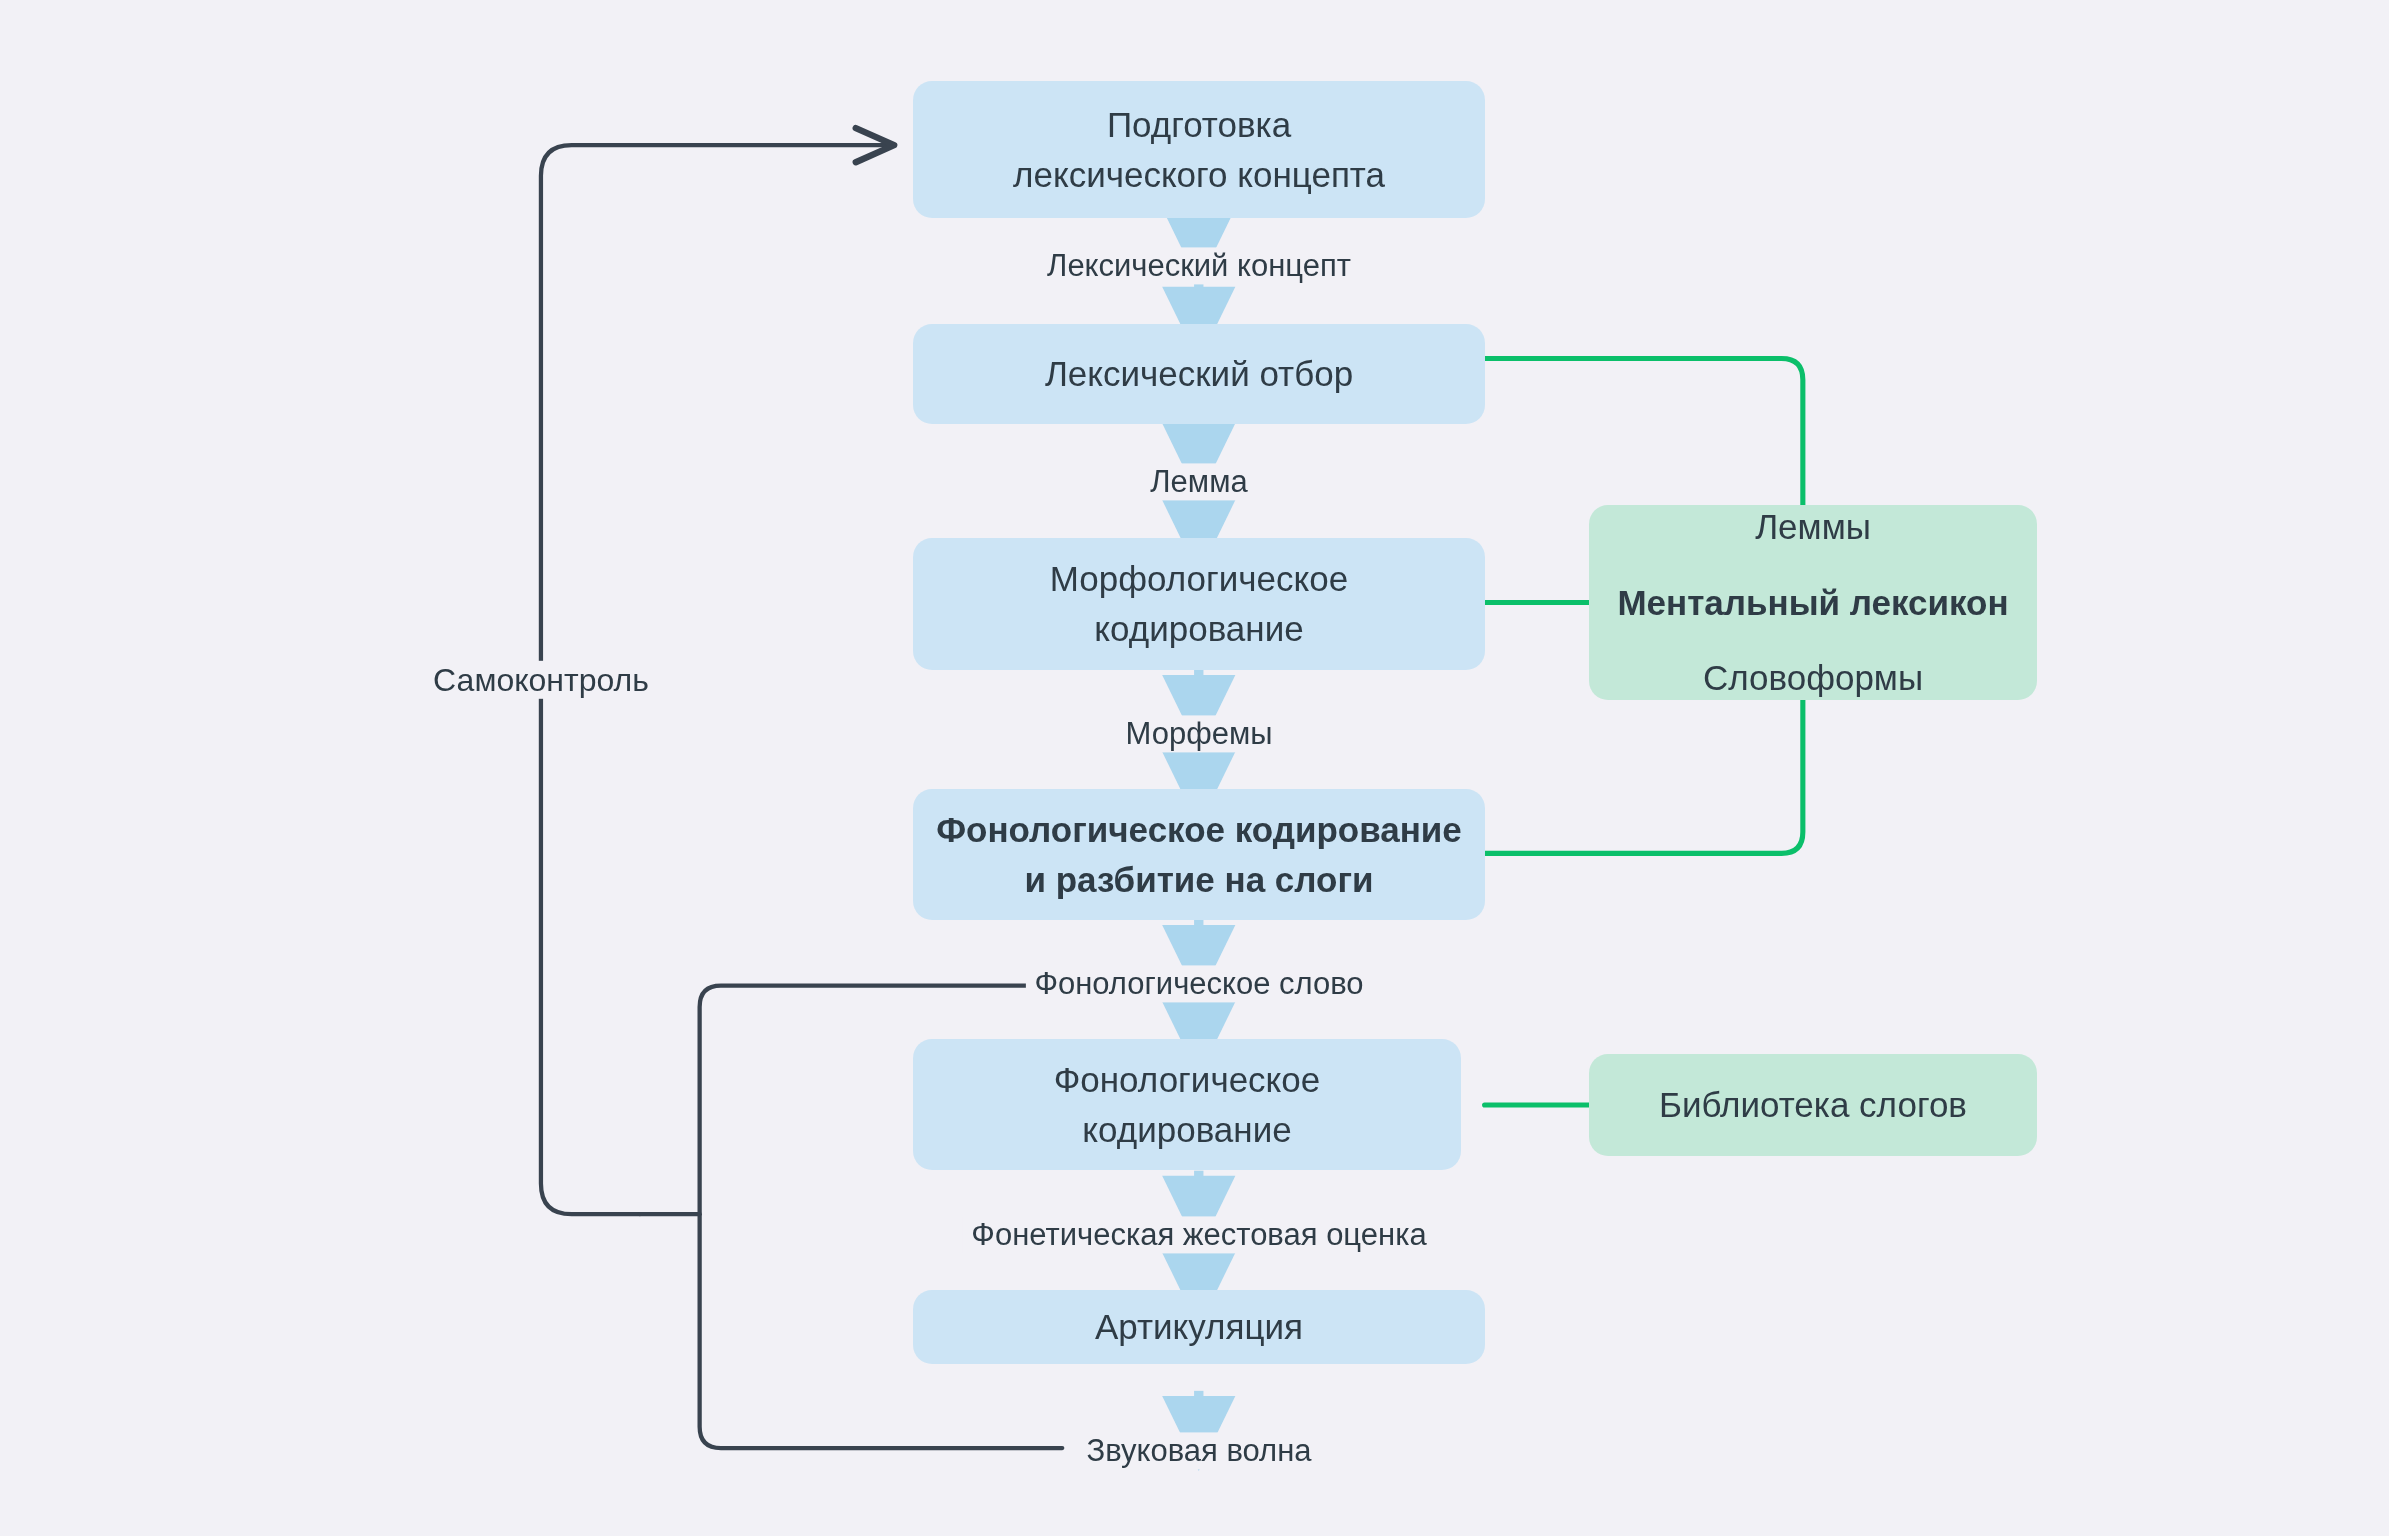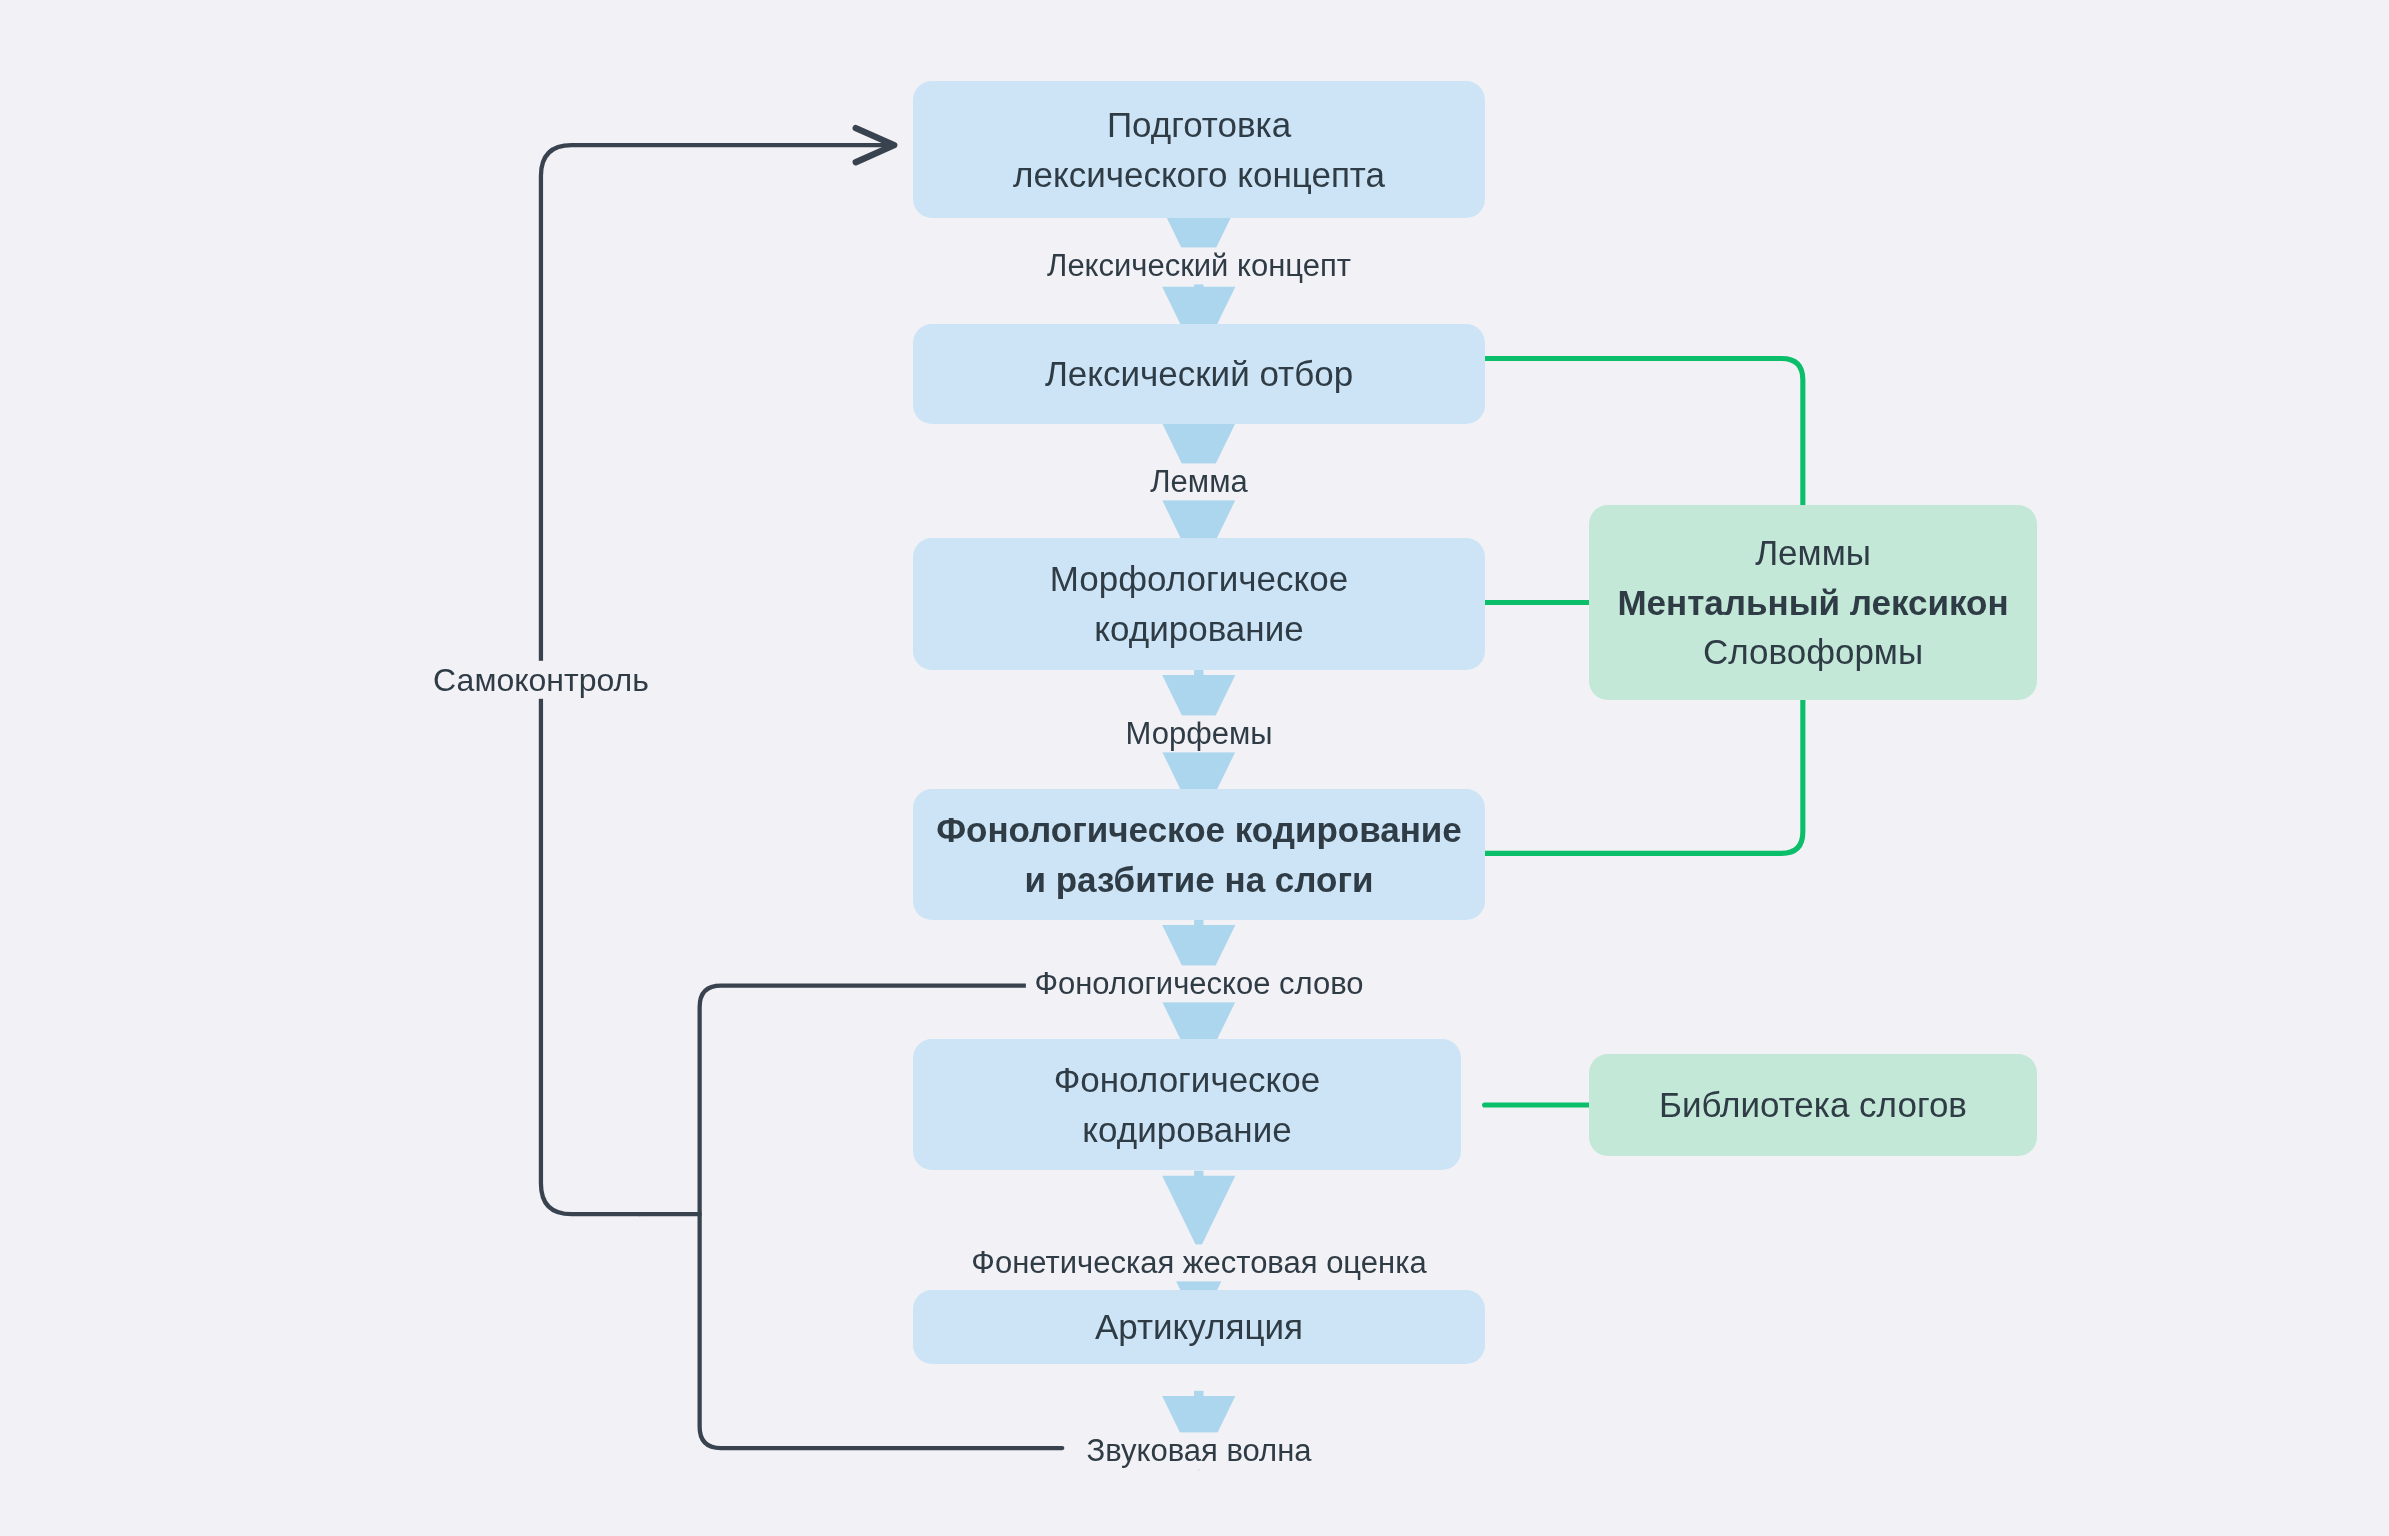--- a/index.html
+++ b/index.html
@@ -38,20 +38,21 @@
     color: #2f3c46;
     line-height: 1.42;
   }
   .node.process {
     background: #cce4f5;
     font-size: 35px;
   }
   .node.store {
     background: #c3e8d8;
     font-size: 35px;
+    gap: 26px;
   }
   .node .ln { display: block; white-space: nowrap; }
   .node .ln.bold { font-weight: bold; }
 
   .edge-label {
     position: absolute;
     color: #2f3c46;
     font-size: 31px;
     white-space: nowrap;
     transform: translate(-50%, -50%);
@@ -152,20 +153,20 @@
   </div>
 
   <div class="edge-label" style="left:1199px; top:266px;">Лексический концепт</div>
 
   <div class="edge-label" style="left:1199px; top:482px;">Лемма</div>
 
   <div class="edge-label" style="left:1199px; top:734px;">Морфемы</div>
 
   <div class="edge-label" style="left:1199px; top:984px;">Фонологическое слово</div>
 
-  <div class="edge-label" style="left:1199px; top:1235px;margin-top:28px;">Фонетическая жестовая оценка</div>
+  <div class="edge-label" style="left:1199px; top:1235px;">Фонетическая жестовая оценка</div>
 
   <div class="edge-label" style="left:1199px; top:1451px;">Звуковая волна</div>
 
   <div class="side-label" style="left:541px; top:680px;">Самоконтроль</div>
 
 </div>
 
 
 </body></html>

